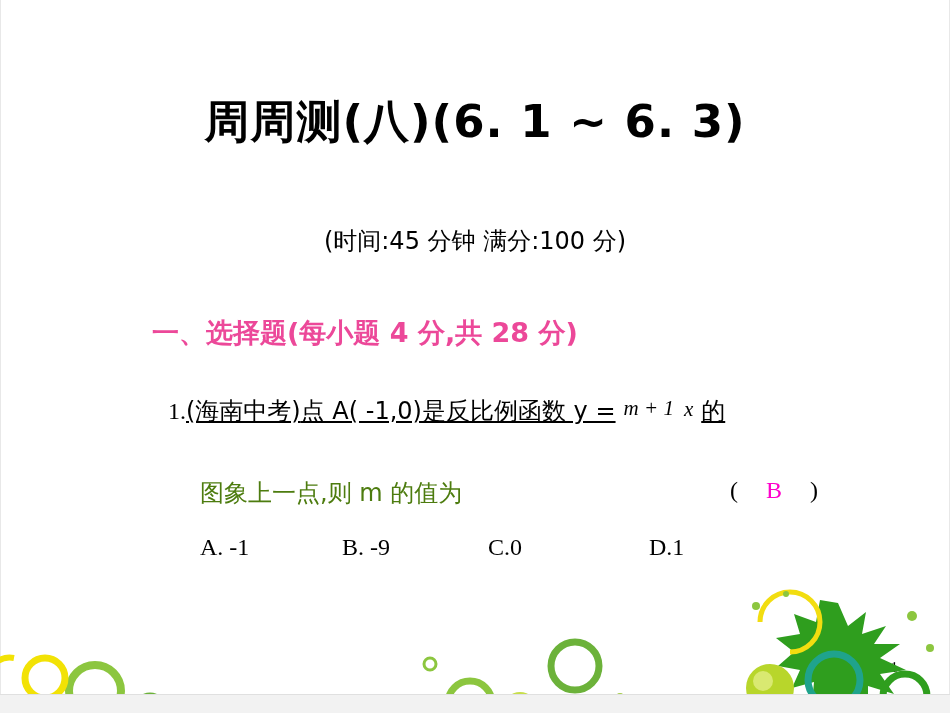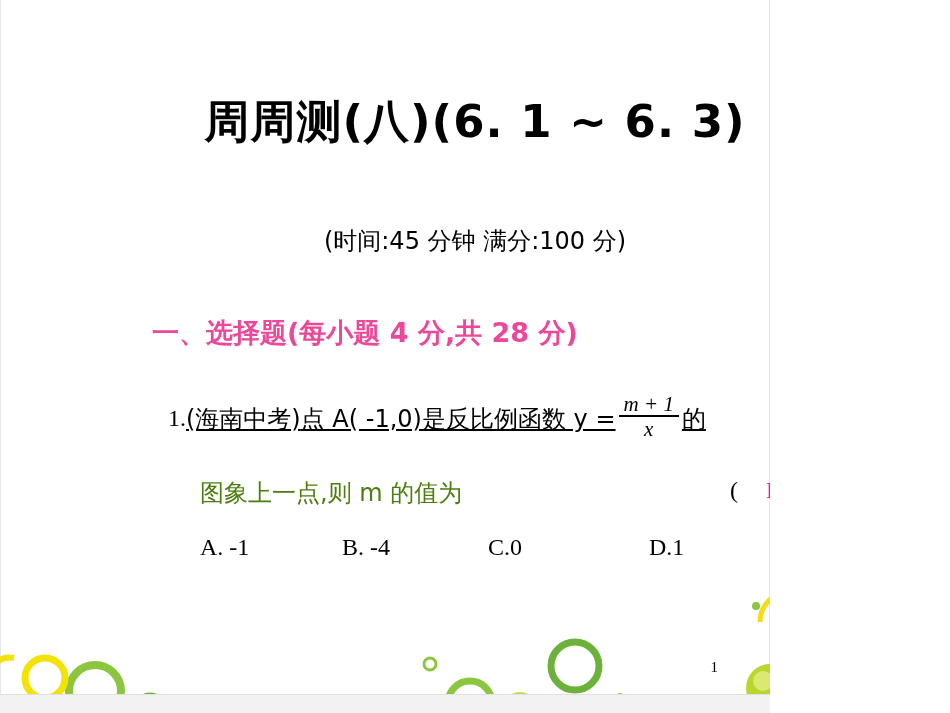--- a/index.html
+++ b/index.html
@@ -8,21 +8,21 @@
     background: #ffffff;
   }
   body {
     width: 950px;
     height: 713px;
     overflow: hidden;
     font-family: "Liberation Serif", serif;
   }
   #slide {
     position: relative;
-    width: 770px;
+    width: 950px;
     height: 713px;
     background: #ffffff;
     overflow: hidden;
   }
   
   .edge-line {
     position: absolute;
     top: 0;
     width: 1px;
     height: 713px;
@@ -77,22 +77,21 @@
     font-size: 24px;
     color: #000000;
     white-space: nowrap;
     display: flex;
     align-items: center;
   }
   .q-line1 .cn { font-family: "DejaVu Sans", sans-serif; text-decoration: underline; }
 
   .frac {
     display: inline-flex;
-    flex-direction: column;
-    align-items: center;
+    flex-direction: row;
     vertical-align: middle;
     margin: 0 3px;
     position: relative;
     top: -2px;
   }
   .frac .num {
     font-size: 21px;
     line-height: 1.05;
     padding: 0 5px;
     font-style: italic;
@@ -213,21 +212,21 @@
   </div>
 
   <div class="answer-box">
     <span>(</span>
     <span class="ans">B</span>
     <span>)</span>
   </div>
 
   <div class="options">
     <span class="opt opt-a">A. -1</span>
-    <span class="opt opt-b">B. -4</span>
+    <span class="opt opt-b">B. -9</span>
     <span class="opt opt-c">C.0</span>
     <span class="opt opt-d">D.1</span>
   </div>
 
   <div class="page-number">1</div>
 
   <div class="deco">
     <svg width="950" height="135" viewBox="0 0 950 135" xmlns="http://www.w3.org/2000/svg">
 
       <g>

